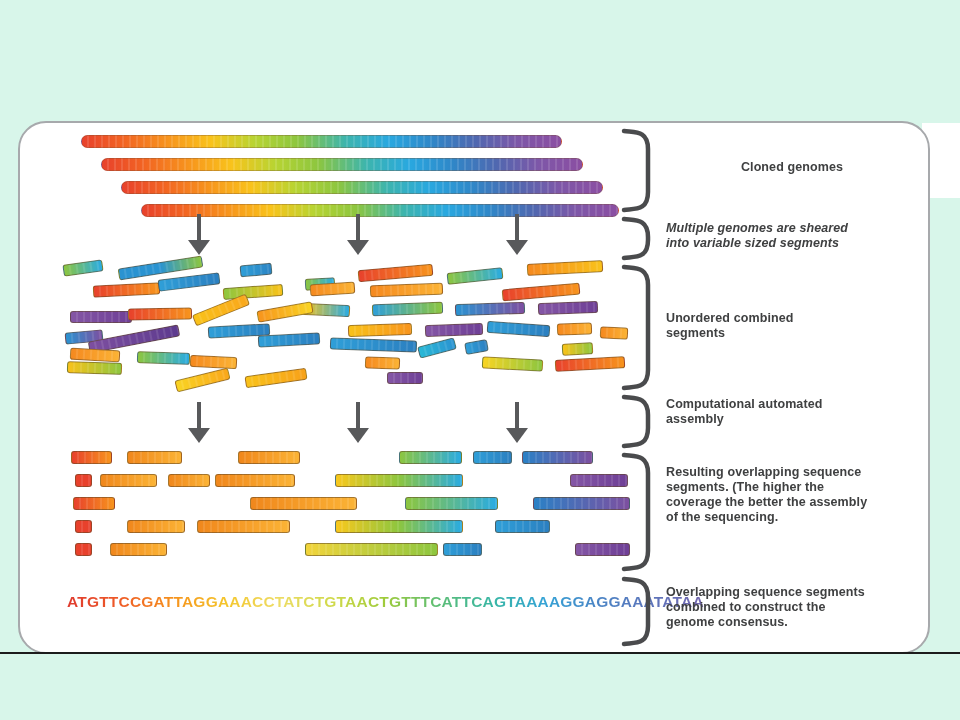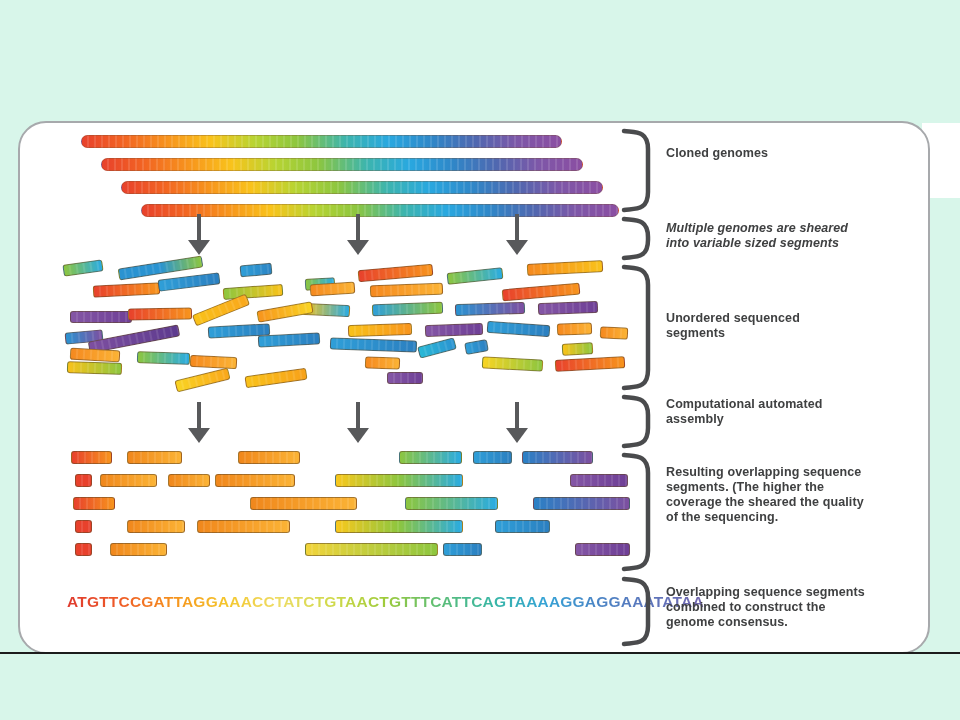--- a/index.html
+++ b/index.html
@@ -158,29 +158,29 @@
         <path d="M4,3 C15,4.5 28,2 28,21 L28,34 C28,53 15,50.5 4,52" fill="none" stroke="#4a4b4d" stroke-width="4.5" stroke-linecap="round"></path>
       </svg>
       <svg class="brace-svg" width="36" height="120" viewBox="0 0 36 120" style="left: 620px; top: 452px;">
         <path d="M4,3 C15,4.5 28,2 28,21 L28,99 C28,118 15,115.5 4,117" fill="none" stroke="#4a4b4d" stroke-width="4.5" stroke-linecap="round"></path>
       </svg>
       <svg class="brace-svg" width="36" height="71" viewBox="0 0 36 71" style="left: 620px; top: 576px;">
         <path d="M4,3 C15,4.5 28,2 28,21 L28,50 C28,69 15,66.5 4,68" fill="none" stroke="#4a4b4d" stroke-width="4.5" stroke-linecap="round"></path>
       </svg>
     </div>
   <div id="layer-labels">
-      <div class="sec-label" style="top: 146px;">Cloned genomes</div>
+      <div class="sec-label" style="top: 160px; text-align: center;">Cloned genomes</div>
       <div class="sec-label" style="top: 221px; font-style: italic;">Multiple genomes are sheared
 into variable sized segments</div>
-      <div class="sec-label" style="top: 311px;">Unordered sequenced
+      <div class="sec-label" style="top: 311px;">Unordered combined
 segments</div>
       <div class="sec-label" style="top: 397px;">Computational automated
 assembly</div>
       <div class="sec-label" style="top: 465px;">Resulting overlapping sequence
 segments. (The higher the
-coverage the sheared the quality
+coverage the better the assembly
 of the sequencing.</div>
       <div class="sec-label" style="top: 585px;">Overlapping sequence segments
 combined to construct the
 genome consensus.</div>
     </div>
   <div id="bottom-divider-line"></div>
 </div>
 
 </body></html>

